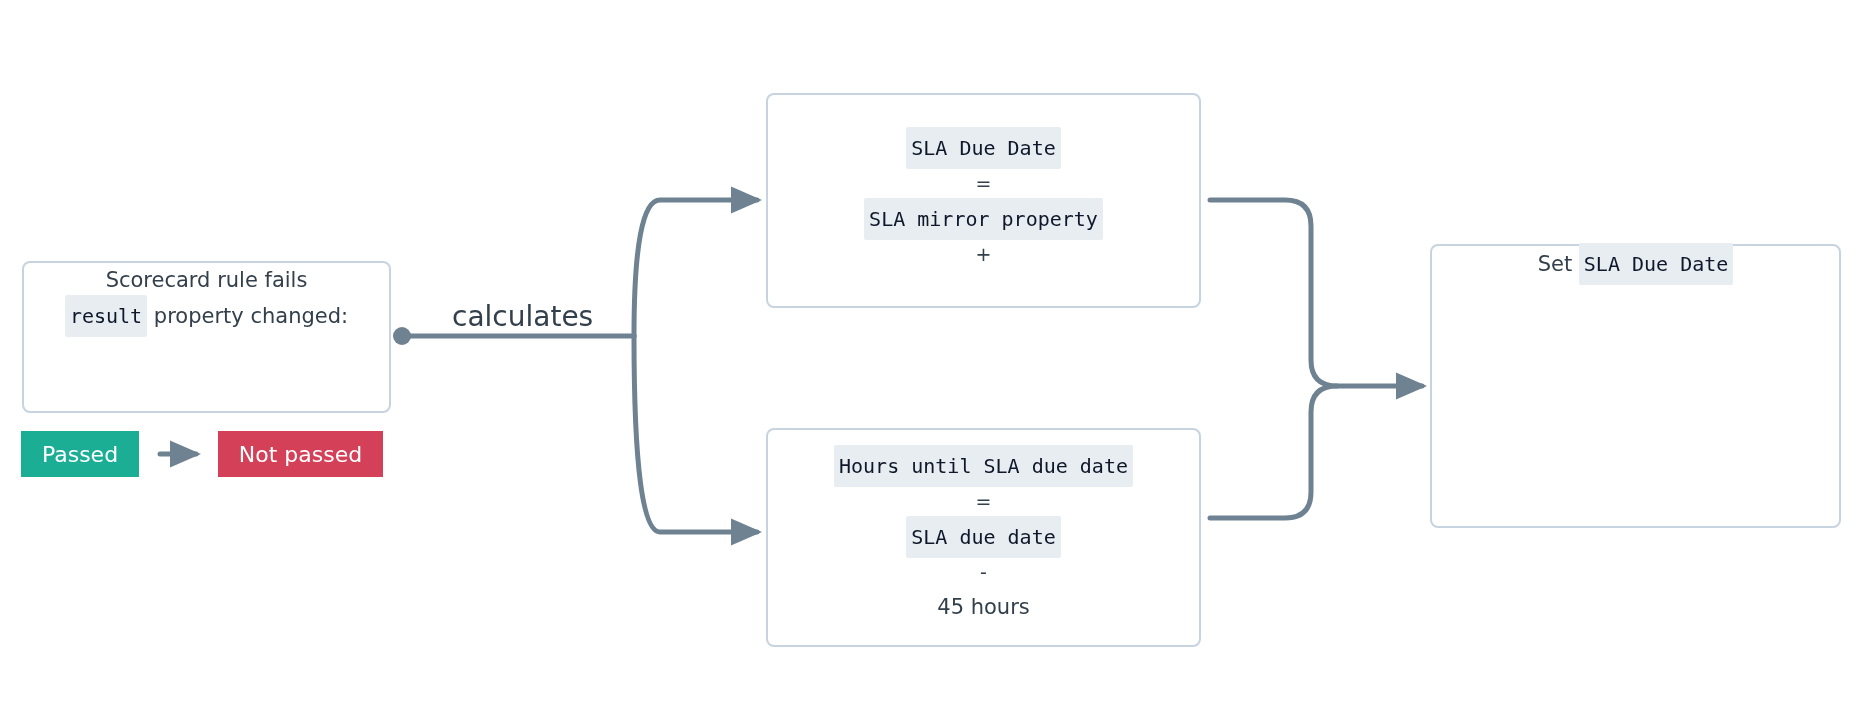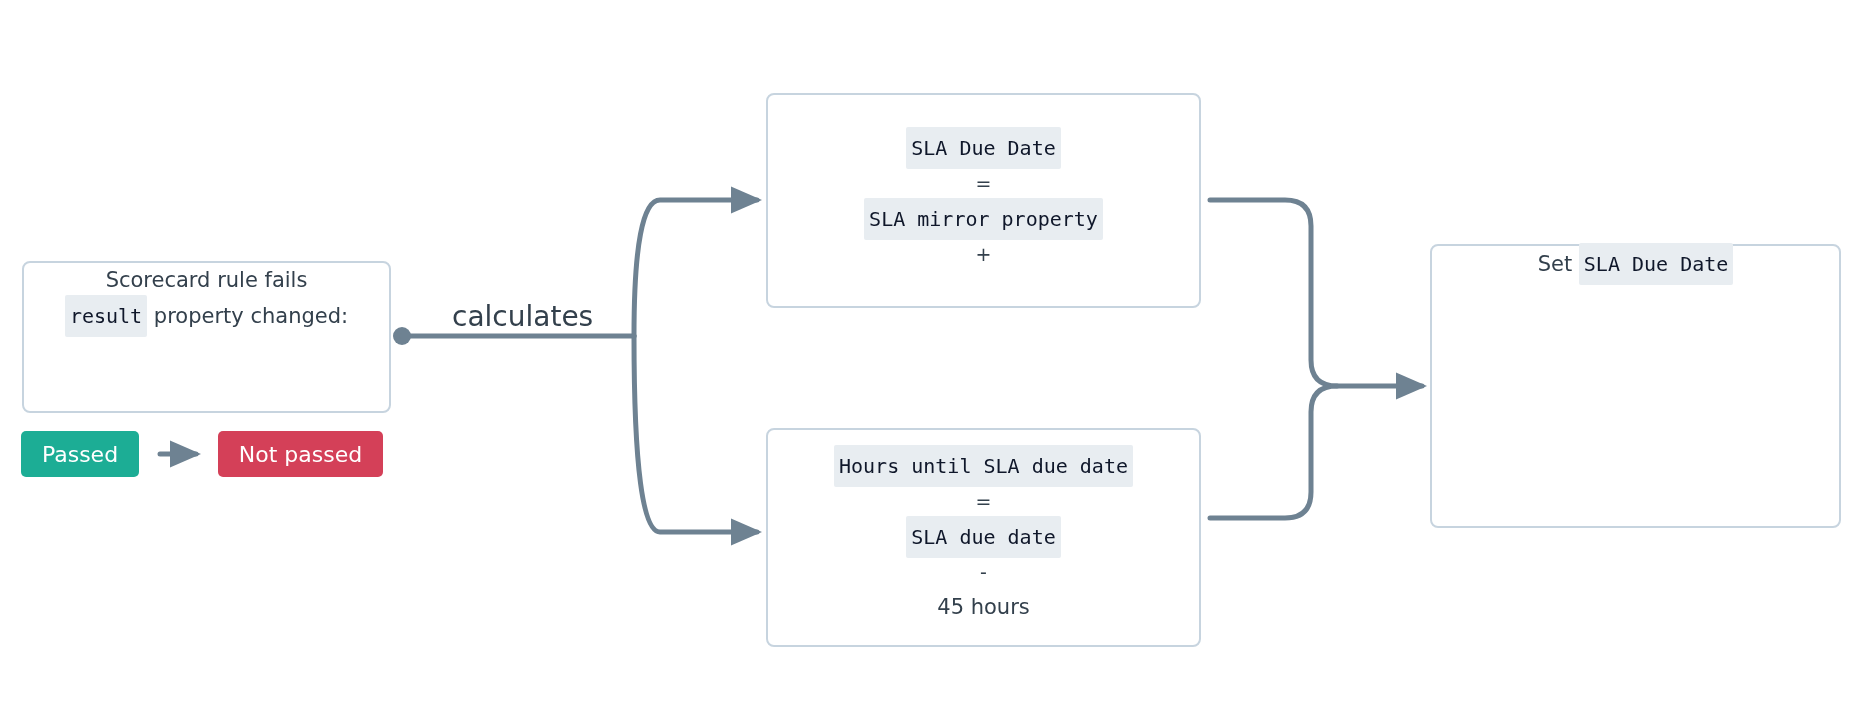--- a/index.html
+++ b/index.html
@@ -94,21 +94,21 @@
     top: 244px;
     width: 411px;
     height: 284px;
   }
   #node-update .line { margin: 3px 0; }
 
   
   .badge {
     position: absolute;
     box-sizing: border-box;
-    border-radius: 5px;
+    border-radius: 0;
     display: flex;
     align-items: center;
     justify-content: center;
     color: #ffffff;
     font-size: 22px;
     font-family: "DejaVu Sans", "Liberation Sans", sans-serif;
     height: 46px;
   }
   #badge-passed {
     left: 21px;

